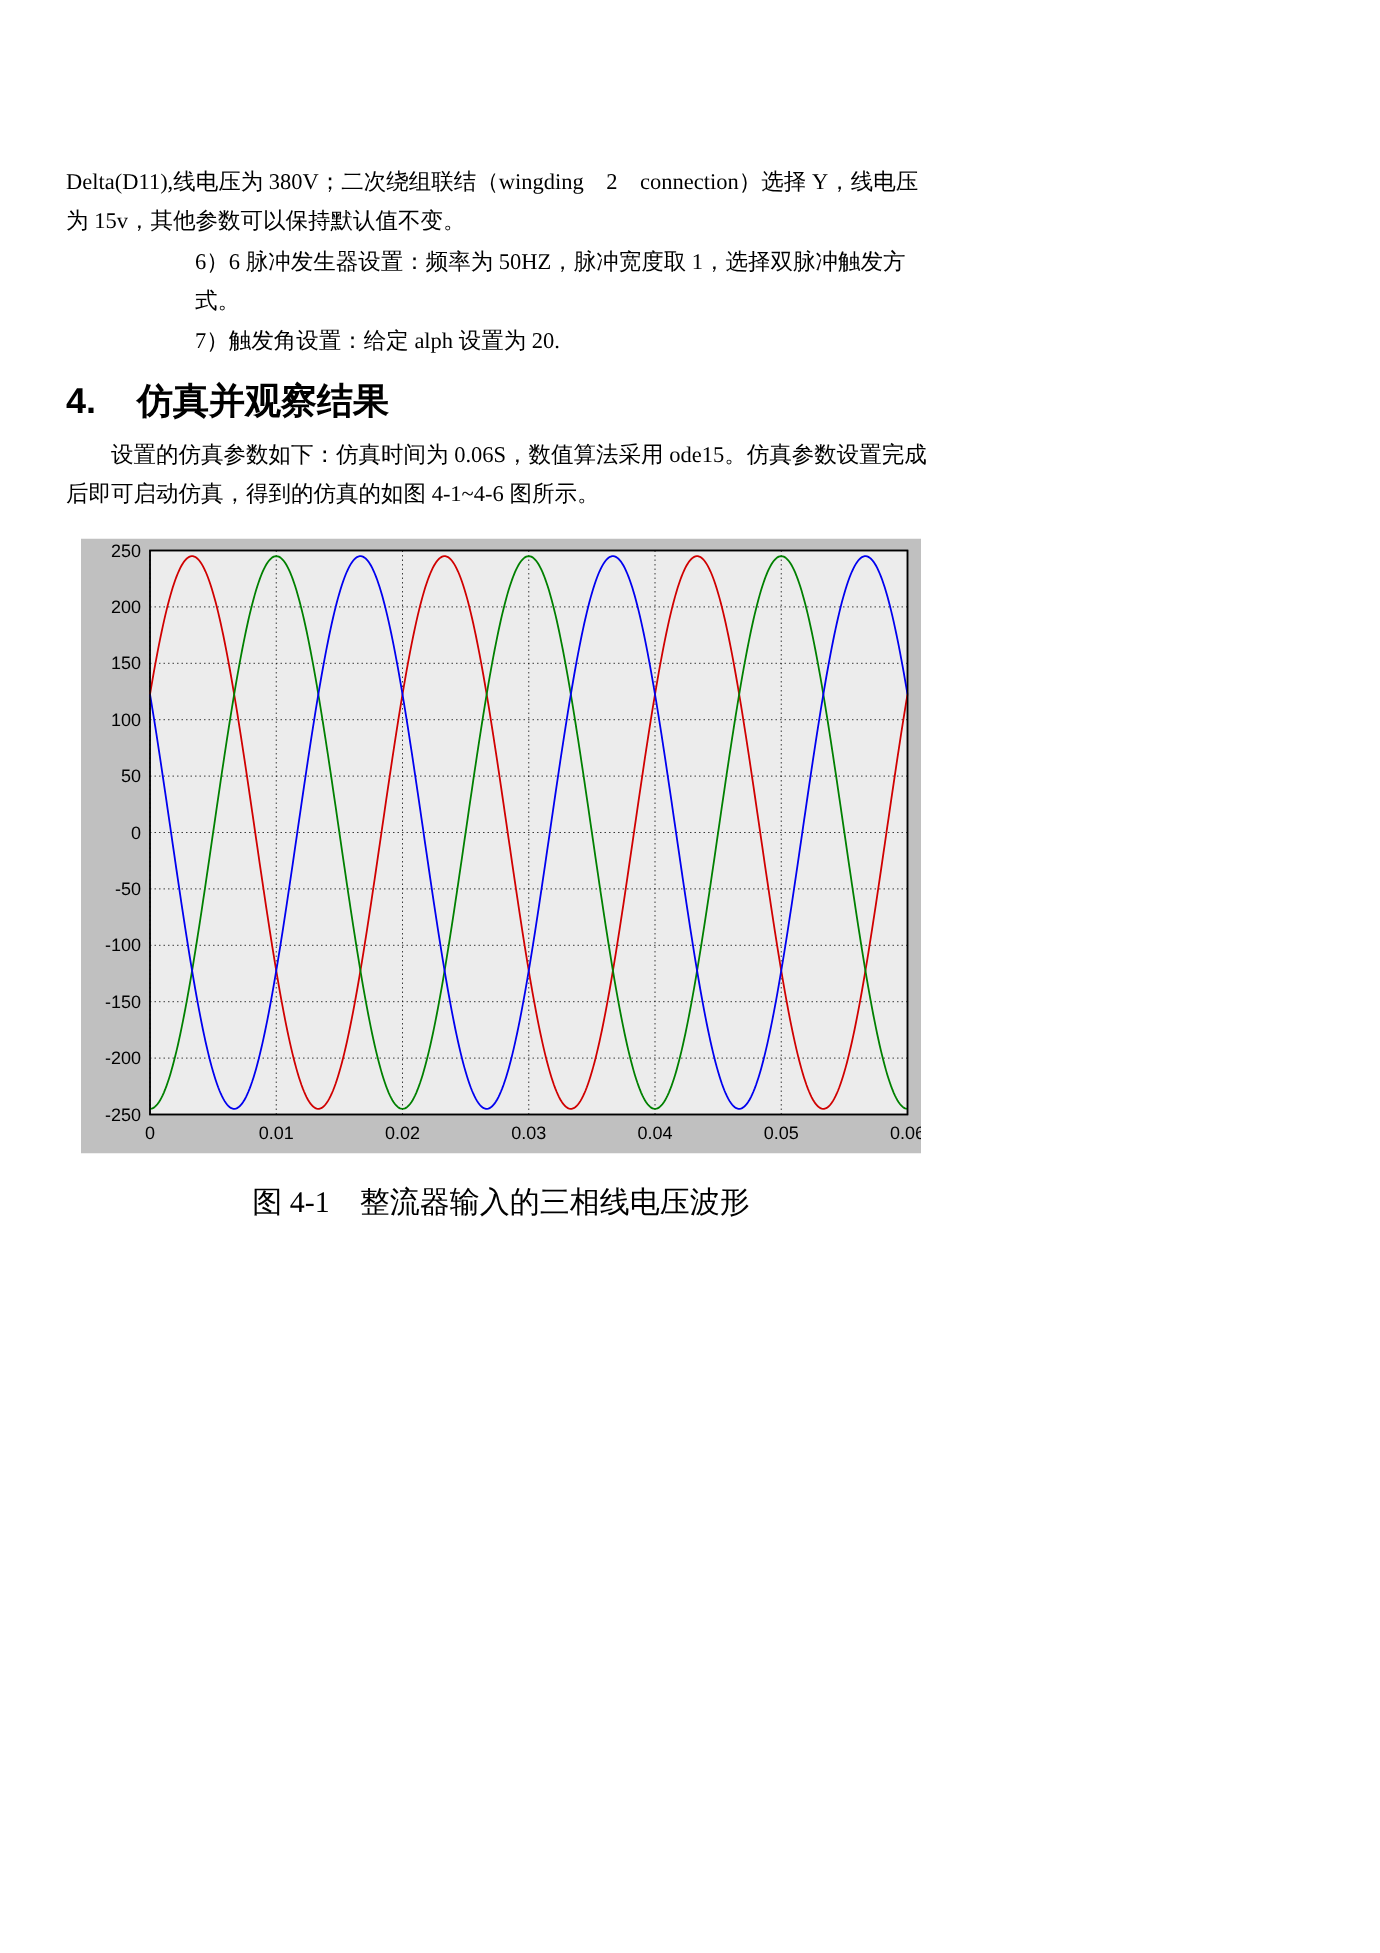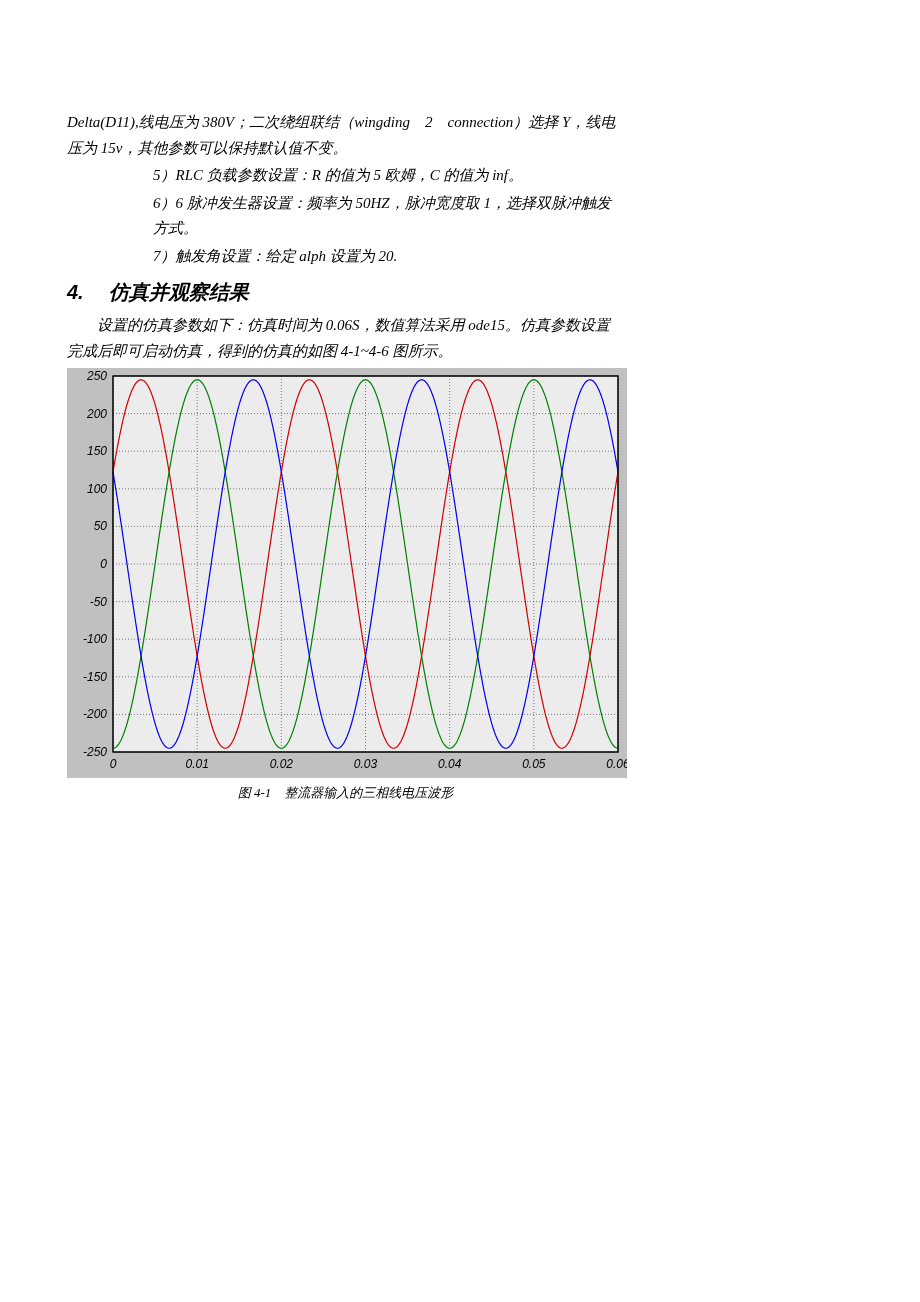--- a/index.html
+++ b/index.html
@@ -7,65 +7,63 @@
     padding: 0;
     background: #ffffff;
     font-family: "SimSun", "Songti SC", serif;
     font-size: 15px;
     color: #000;
     line-height: 1.7;
   }
   .page {
     width: 732px;
     min-height: 1302px;
-    padding: 110px 108px 0 67px;
+    padding: 110px 108px 0 44px;
     box-sizing: border-box;
-    font-style: italic;
   }
   .para-first {
     text-indent: 0;
     margin: 0 0 2px 0;
   }
   .para-list {
     margin: 0 0 2px 0;
     padding-left: 86px;
     text-indent: 0;
   }
   .heading {
     font-family: "SimHei", "Heiti SC", sans-serif;
     font-weight: bold;
-    font-size: 20px;
+    font-size: 24px;
     margin: 6px 0 4px 0;
   }
   .para-body {
     text-indent: 2em;
-    margin: 0 0 4px 0;
+    margin: 0 0 16px 0;
   }
   .chart-wrap {
     text-align: center;
     margin-top: 4px;
   }
   .chart-caption {
     font-family: "SimSun", serif;
-    font-size: 13px;
-    margin-top: 4px;
+    font-size: 20px;
+    margin-top: 16px;
   }
   svg.chart {
     display: block;
     margin: 0 auto;
   }
 </style>
 </head>
 <body>
 
 <div class="page">
 
   <p class="para-first">Delta(D11),线电压为 380V；二次绕组联结（wingding　2　connection）选择 Y，线电压为 15v，其他参数可以保持默认值不变。</p>
 
-  <p class="para-list">5）RLC 负载参数设置：R 的值为 5 欧姆，C 的值为 inf。</p>
   <p class="para-list">6）6 脉冲发生器设置：频率为 50HZ，脉冲宽度取 1，选择双脉冲触发方式。</p>
   <p class="para-list">7）触发角设置：给定 alph 设置为 20.</p>
 
   <div class="heading">
     <span>4.</span>
     <span style="display:inline-block;width:14px"></span>
     <span>仿真并观察结果</span>
   </div>
 
   <p class="para-body">设置的仿真参数如下：仿真时间为 0.06S，数值算法采用 ode15。仿真参数设置完成后即可启动仿真，得到的仿真的如图 4-1~4-6 图所示。</p>

